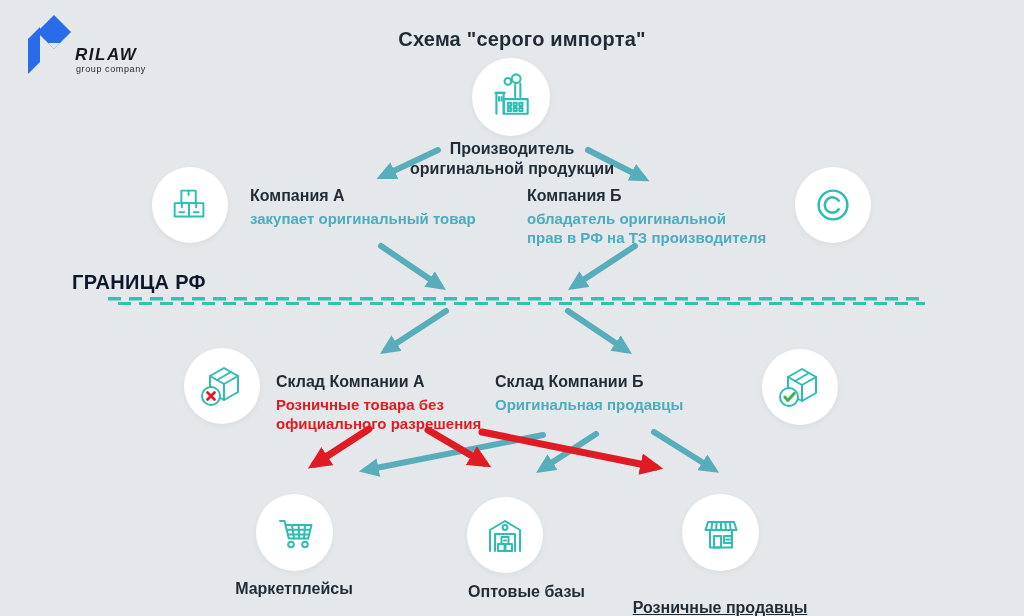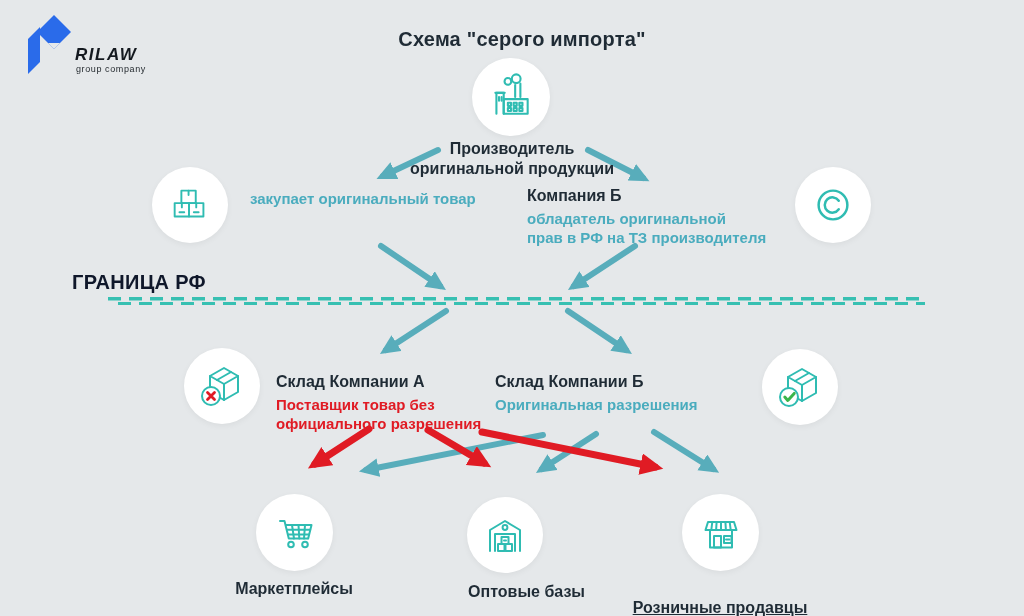--- a/index.html
+++ b/index.html
@@ -108,20 +108,21 @@
     <svg class="icon" width="46" height="46" viewBox="0 0 48 48" fill="none" stroke-width="2" stroke-linecap="round" stroke-linejoin="round">
       <rect class="st" x="15" y="9" width="15" height="13"></rect>
       <path class="st" d="M22.5 9 v4.5"></path>
       <rect class="st" x="8" y="22" width="15" height="14"></rect>
       <rect class="st" x="23" y="22" width="15" height="14"></rect>
       <path class="st" d="M15.5 22 v4.5 M30.5 22 v4.5"></path>
       <path class="st" d="M13 31.5 h5 M28 31.5 h5"></path>
     </svg>
   </div>
   <div class="abs" style="left:250px;top:186px;width:260px;">
+    <div class="lbl-dark">Компания А</div>
     <div class="lbl-teal" style="margin-top:3px;">закупает оригинальный товар</div>
   </div>
 
   <div class="abs txt-right" style="left:527px;top:186px;width:250px;">
     <div class="lbl-dark">Компания Б</div>
     <div class="lbl-teal" style="margin-top:3px;">обладатель оригинальной</div>
     <div class="lbl-teal">прав в РФ на ТЗ производителя</div>
   </div>
   <div class="node-circle" style="left:795px;top:167px;width:76px;height:76px;">
     <svg class="icon" width="46" height="46" viewBox="0 0 48 48" fill="none" stroke-width="2.6" stroke-linecap="round" stroke-linejoin="round">
@@ -135,27 +136,27 @@
       <path class="st" d="M14 16 L28 8 L42 16 L28 24 Z"></path>
       <path class="st" d="M14 16 V32 L28 40 V24"></path>
       <path class="st" d="M42 16 V32 L28 40"></path>
       <path class="st" d="M35 12 L21 20"></path>
       <circle class="st" cx="15" cy="36" r="9" fill="#ffffff"></circle>
       <path class="sr" d="M11.5 32.5 L18.5 39.5 M18.5 32.5 L11.5 39.5" stroke-width="2.8"></path>
     </svg>
   </div>
   <div class="abs" style="left:276px;top:372px;width:260px;">
     <div class="lbl-dark">Склад Компании А</div>
-    <div class="lbl-red" style="margin-top:3px;">Поставщик товар без</div>
+    <div class="lbl-red" style="margin-top:3px;">Розничные товара без</div>
     <div class="lbl-red">официального разрешения</div>
   </div>
 
   <div class="abs txt-right" style="left:495px;top:372px;width:250px;">
     <div class="lbl-dark">Склад Компании Б</div>
-    <div class="lbl-teal" style="margin-top:3px;">Оригинальная разрешения</div>
+    <div class="lbl-teal" style="margin-top:3px;">Оригинальная продавцы</div>
   </div>
   <div class="node-circle" style="left:762px;top:349px;width:76px;height:76px;">
     <svg class="icon" width="52" height="52" viewBox="0 0 52 52" fill="none" stroke-width="2" stroke-linecap="round" stroke-linejoin="round">
       <path class="st" d="M14 16 L28 8 L42 16 L28 24 Z"></path>
       <path class="st" d="M14 16 V32 L28 40 V24"></path>
       <path class="st" d="M42 16 V32 L28 40"></path>
       <path class="st" d="M35 12 L21 20"></path>
       <circle class="st" cx="15" cy="36" r="9" fill="#ffffff"></circle>
       <path class="sg" d="M10.8 36 l3 3.4 l6.4 -7" stroke-width="3"></path>
     </svg>

